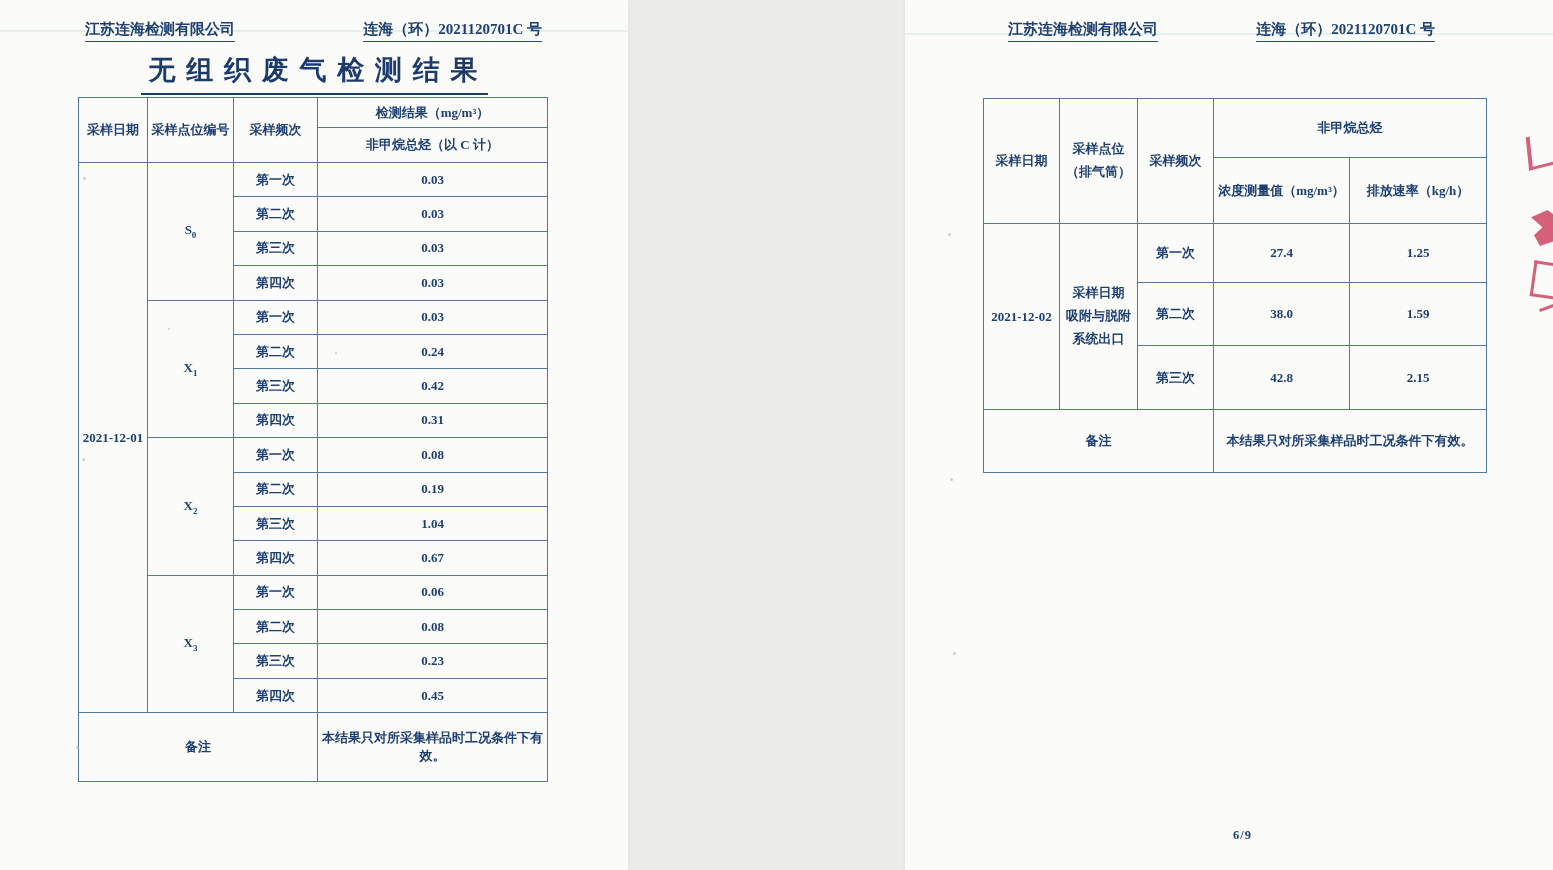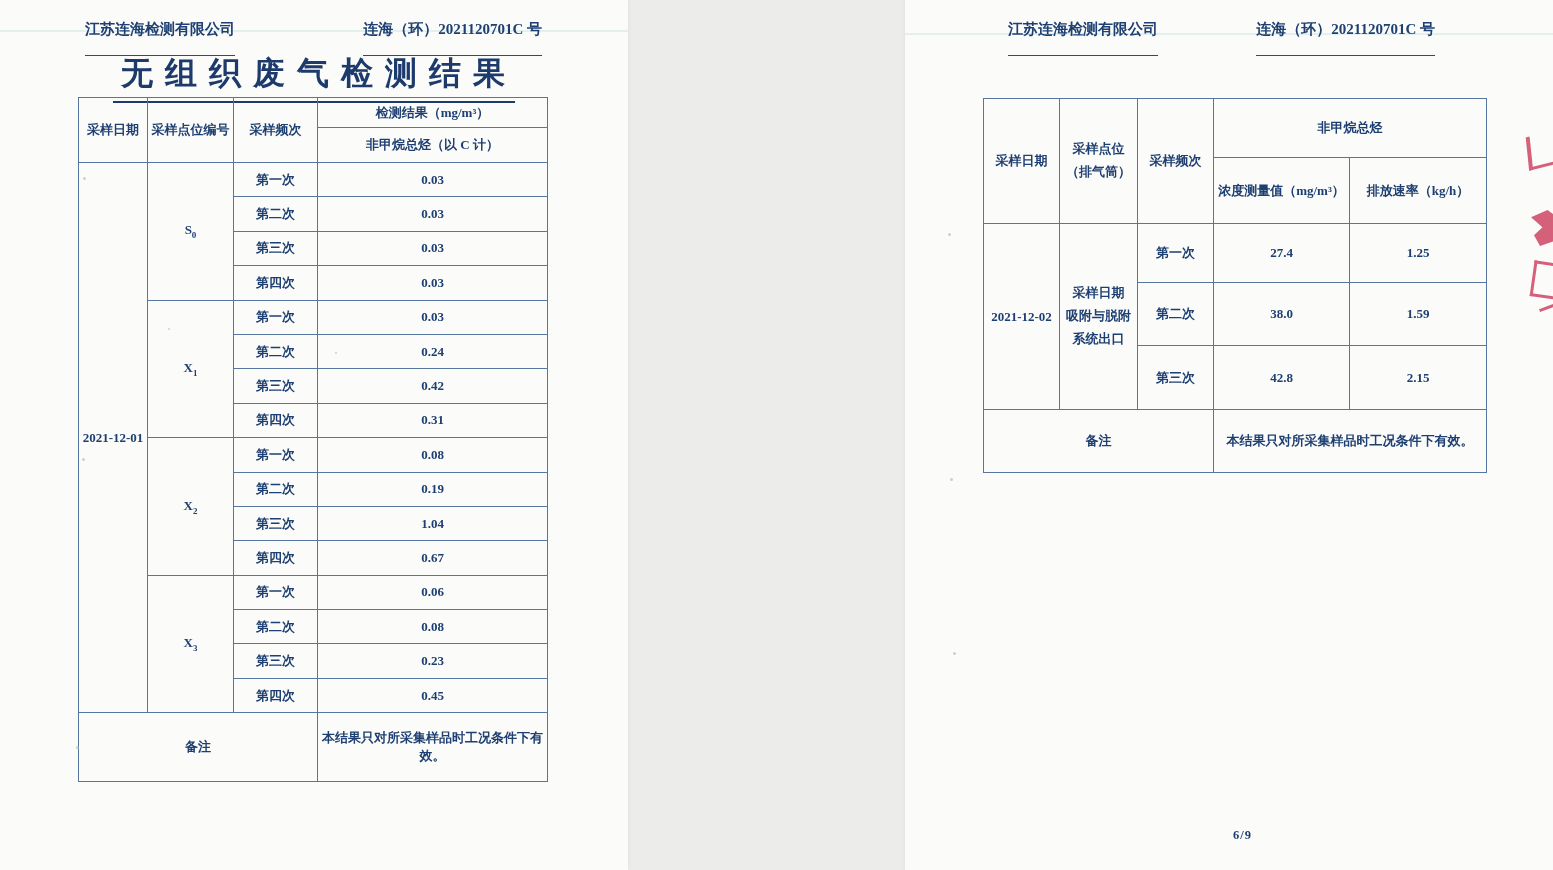--- a/index.html
+++ b/index.html
@@ -5,24 +5,24 @@
   html,body{margin:0;padding:0;}
   body{font-family:"Liberation Serif","DejaVu Serif",serif;}
   .viewport{position:relative;width:1553px;height:870px;overflow:hidden;background:#ececeb;}
   .page{position:absolute;top:0;height:870px;background:#fbfbf9;box-shadow:0 0 5px rgba(0,0,0,.06);}
   .page-left{left:0;width:628px;}
   .page-right{left:905px;width:648px;overflow:hidden;}
 
   .hdr{position:absolute;top:20px;display:flex;justify-content:space-between;align-items:flex-end;color:#1e3f72;font-size:15px;font-weight:600;}
   .page-left .hdr{left:85px;right:86px;}
   .page-right .hdr{left:103px;right:118px;}
-  .uline{border-bottom:1.5px solid #2b4a7a;padding-bottom:16px;white-space:nowrap;}
+  .uline{border-bottom:1.5px solid #2b4a7a;padding-bottom:2px;white-space:nowrap;}
 
   .ttl-wrap{position:absolute;top:52px;left:0;right:0;text-align:center;}
-  .ttl{display:inline-block;color:#1c3a6b;font-size:32px;font-weight:700;letter-spacing:2px;border-bottom:2px solid #1c3a6b;padding:0 8px 5px;white-space:nowrap;}
+  .ttl{display:inline-block;color:#1c3a6b;font-size:27px;font-weight:700;letter-spacing:2px;border-bottom:2px solid #1c3a6b;padding:0 8px 5px;white-space:nowrap;}
 
   table.tbl{border-collapse:collapse;table-layout:fixed;position:absolute;color:#1e3f72;}
   table.tbl td{border:1px solid #55779f;text-align:center;vertical-align:middle;font-size:13px;font-weight:600;padding:0 2px;overflow:hidden;}
   .tbl-left{left:78px;top:97px;width:470px;}
   .tbl-right{left:78px;top:98px;width:504px;}
   tr.h1l{height:30px;} tr.h2l{height:35px;} tr.dl{height:34.4px;} tr.reml{height:69px;}
   tr.h1r{height:59px;} tr.h2r{height:66px;}
   tr.dr1{height:59px;} tr.dr2{height:63px;} tr.dr3{height:64px;} tr.remr{height:63px;}
   td.remtext{text-align:left;padding-left:10px;font-size:13px;}
   td.pointcell sub{font-size:9px;}

